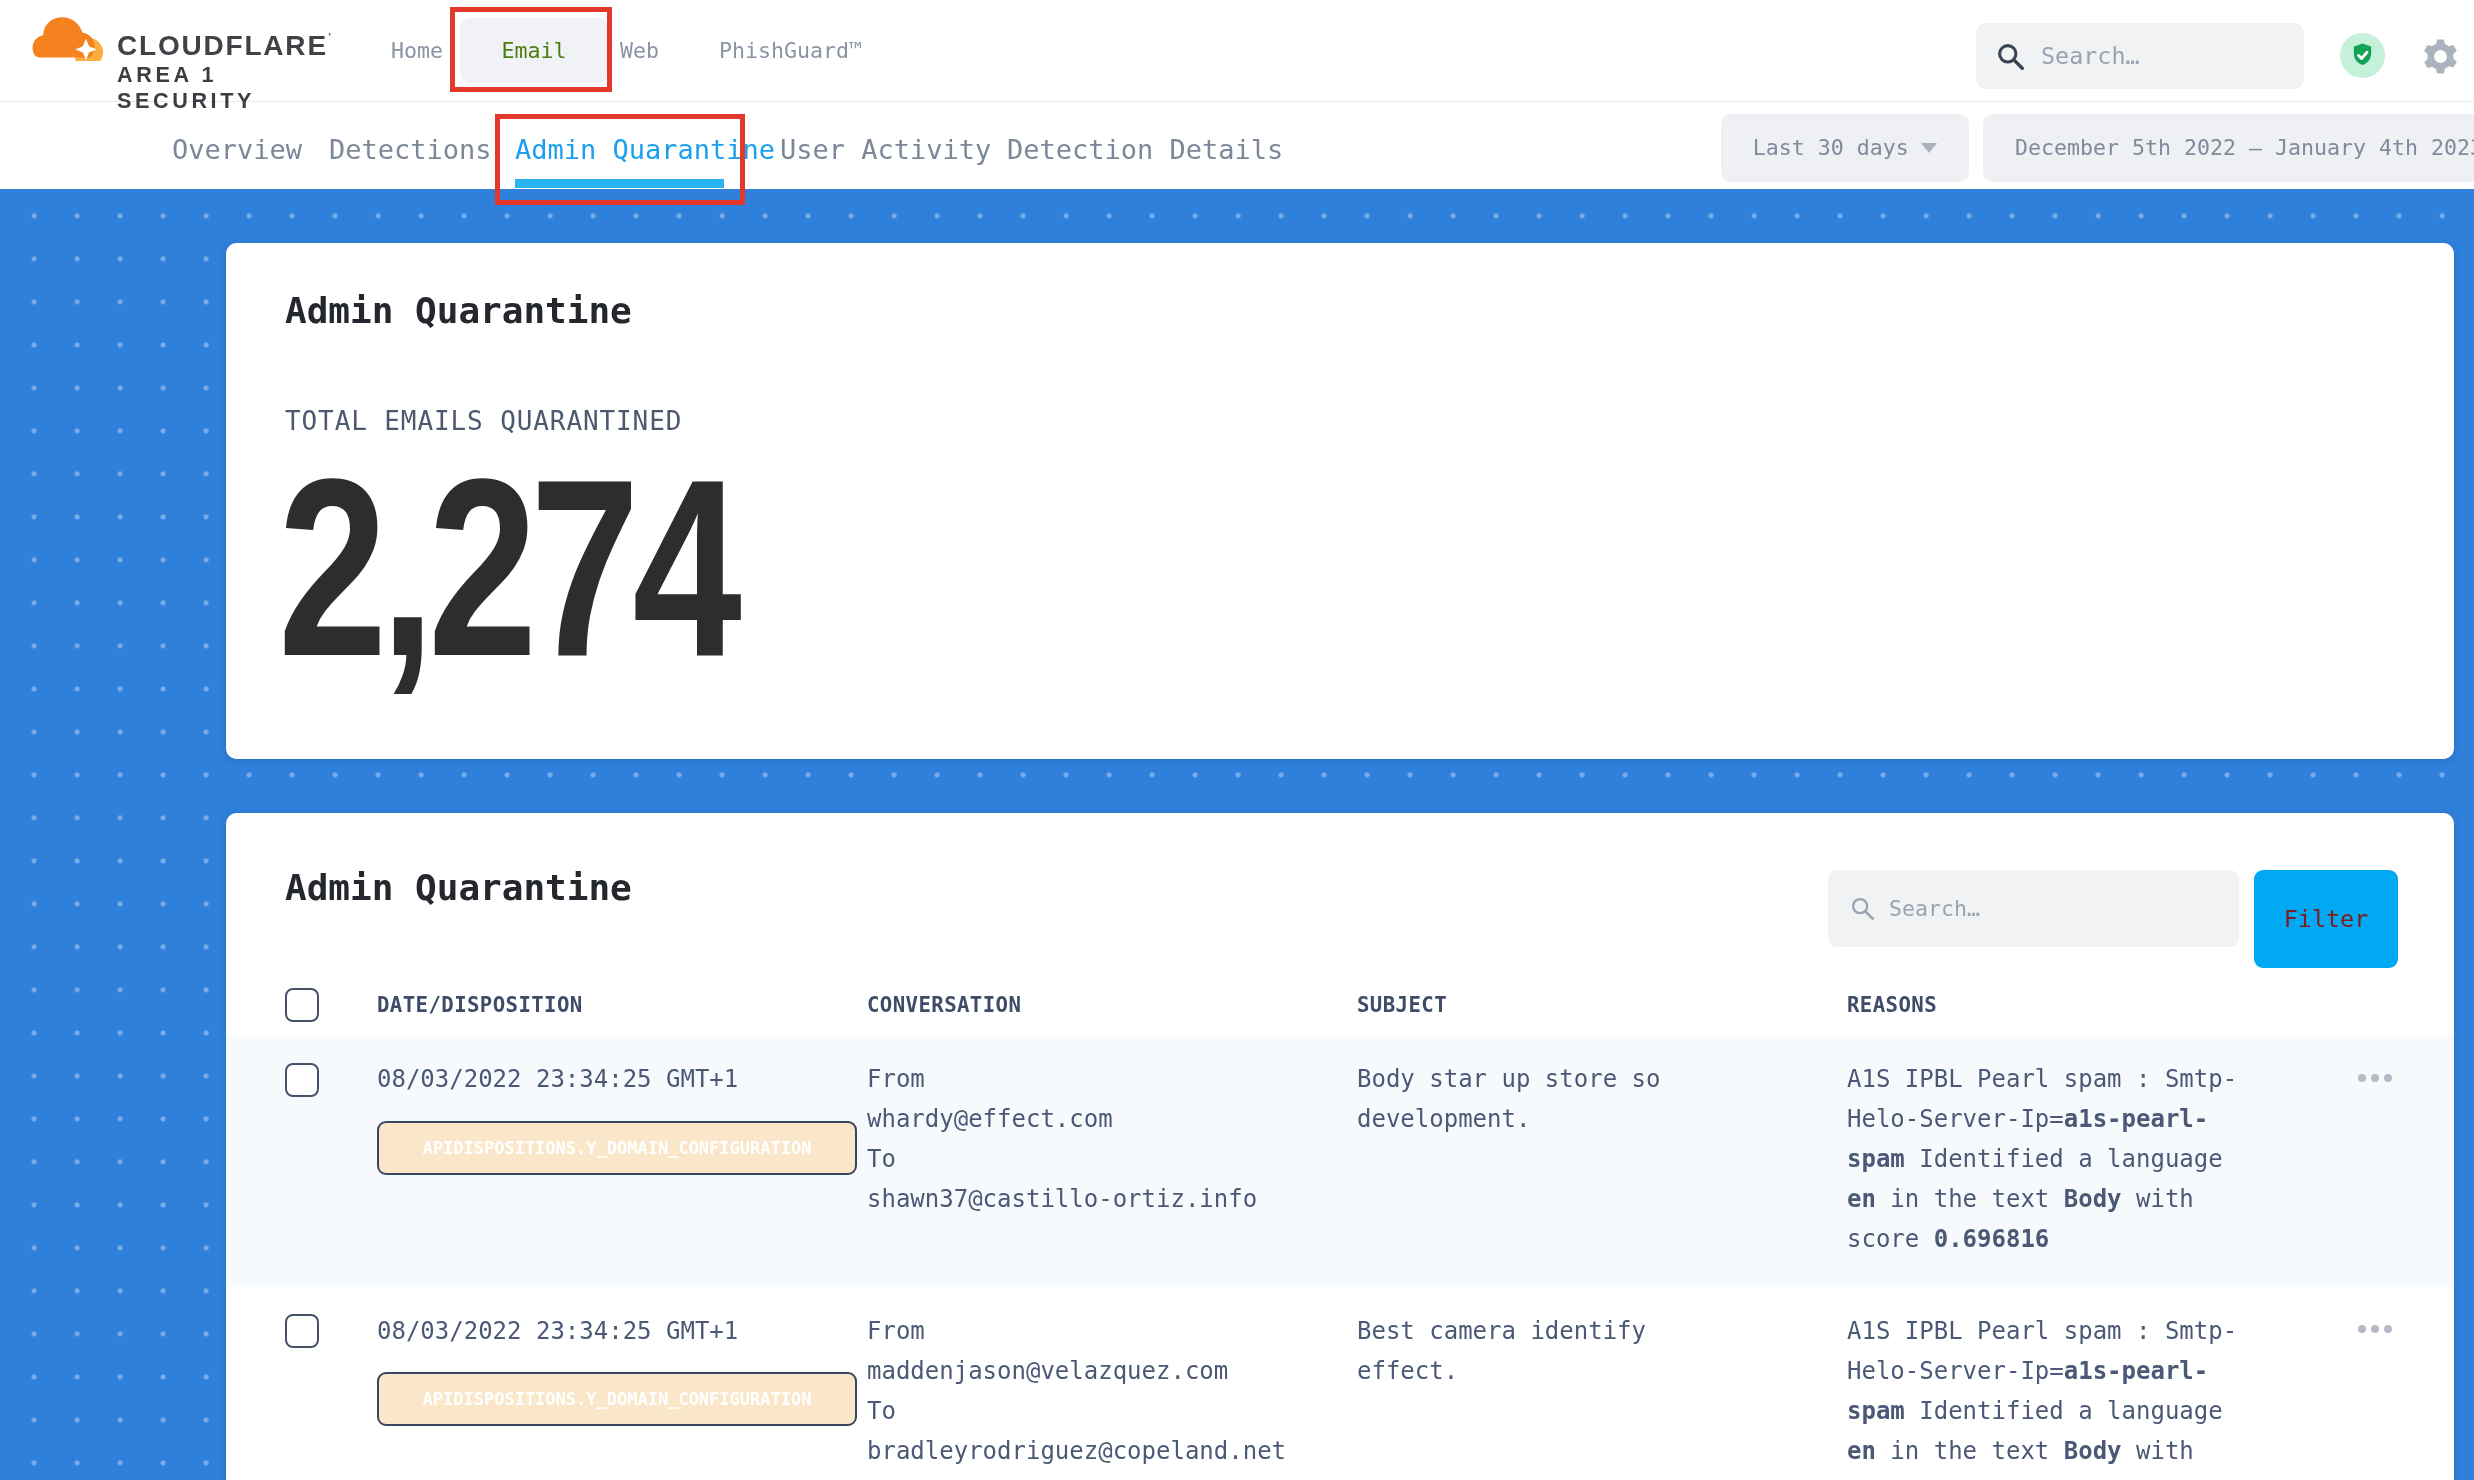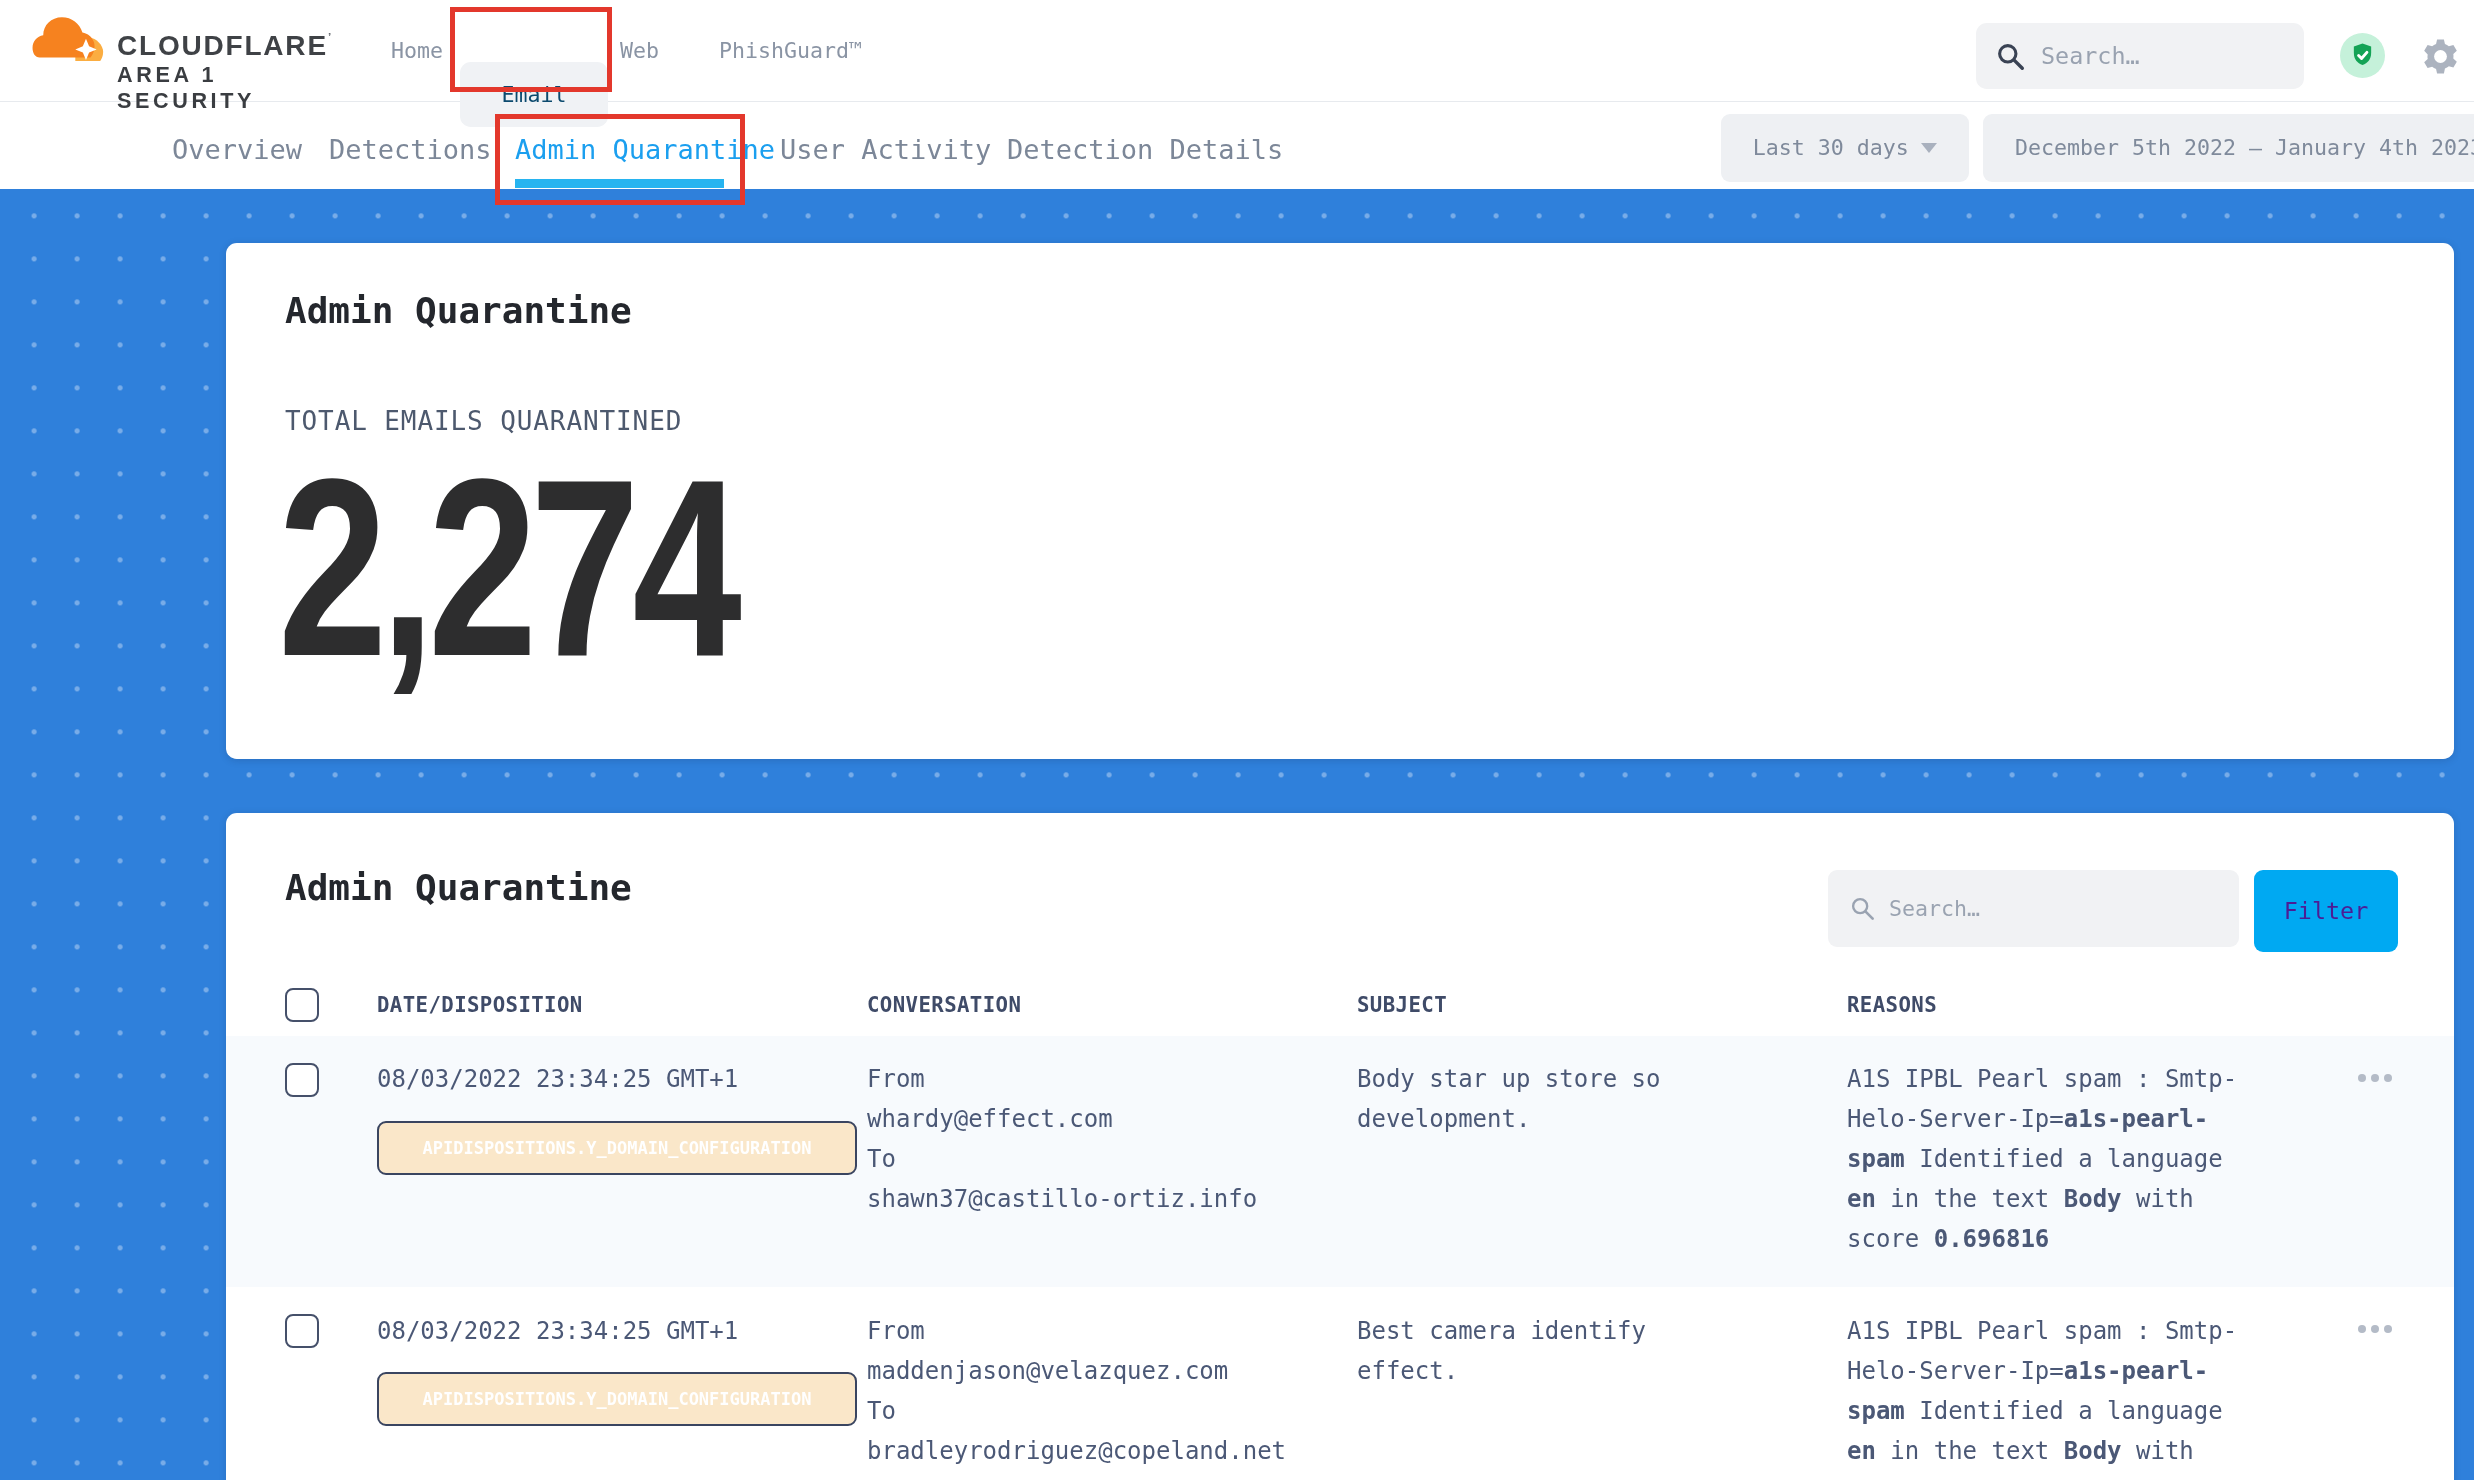--- a/index.html
+++ b/index.html
@@ -15,21 +15,21 @@
   .brand svg.cloud { position:absolute; left:4.5px; top:7.2px; }
   .brand-name { position:absolute; left:90px; top:25px; font-family:"Liberation Sans",sans-serif;
                 font-weight:800; font-size:28px; letter-spacing:1.8px; color:#3F4246; }
   .brand-name .tm { font-size:11.7px; vertical-align:top; color:#6b6f75; }
   .brand-sub { position:absolute; left:90px; top:57px; font-family:"Liberation Sans",sans-serif;
                font-weight:700; font-size:21.6px; letter-spacing:3.6px; color:#3A3D41; }
 
   .topnav-item { position:absolute; top:38px; font-size:21.6px; color:#8A94A4; cursor:pointer; }
   .topnav-pill { position:absolute; left:460px; top:18px; width:148px; height:65px; background:#F0F2F5;
                  border-radius:10.8px; display:flex; align-items:center; justify-content:center;
-                 font-size:21.6px; color:#0c4a6e; cursor:pointer;margin-top:44px; }
+                 font-size:21.6px; color:#4d7c0f; cursor:pointer; }
 
   .topbar-search { position:absolute; left:1976px; top:23.4px; width:328px; height:66px; background:#F1F2F4;
                    border-radius:10.8px; display:flex; align-items:center; padding-left:20px; gap:16px; }
   .topbar-search .ph { font-size:23.4px; color:#99A2B0; }
   .status-badge { position:absolute; left:2340px; top:33px; }
   .gear { position:absolute; left:2420px; top:36px; }
 
   
   .subnav { position:absolute; left:0; top:103px; width:2475px; height:85px; background:#fff; z-index:4; }
   .subnav-item { position:absolute; top:30.5px; font-size:27px; color:#7C8798; cursor:pointer; }
@@ -56,22 +56,22 @@
   .card1 .card-title { top:47px; }
   .metric-label { position:absolute; left:59px; top:163px; font-size:26px; letter-spacing:0.9px; color:#4D596E; }
   .metric-value { position:absolute; left:52px; top:199px; font-family:"Liberation Sans",sans-serif;
                   font-weight:800; font-size:252px; line-height:252px; letter-spacing:-9px; color:#2D2D2E;
                   transform:scaleX(0.78); transform-origin:0 50%; }
 
   .card2 .card-title { top:54px; }
   .card-search { position:absolute; left:1602px; top:57px; width:411px; height:77px; background:#F1F2F4;
                  border-radius:9px; display:flex; align-items:center; padding-left:21.6px; gap:14.4px; }
   .card-search .ph { font-size:21.6px; color:#9AA3B1; }
-  .filter-btn { position:absolute; left:2028px; top:57px; width:144px; height:82px; background:#00A9F2;
-                border:none; border-radius:9px; color:#4c1d95; font-family:"DejaVu Sans Mono",monospace;
+  .filter-btn { position:absolute; left:2028px; top:57px; width:144px; height:98px; background:#00A9F2;
+                border:none; border-radius:9px; color:#7f1d1d; font-family:"DejaVu Sans Mono",monospace;
                 font-size:23.4px; cursor:pointer; }
 
   
   .thead { position:absolute; left:0; top:160px; width:1863px; height:63px; padding-left:59px; padding-right:41px;
            display:grid; grid-template-columns:92px 490px 490px 490px 490px 1fr; align-items:center; }
   .th { font-size:20.7px; font-weight:bold; letter-spacing:0.4px; color:#3F4B68; }
   .rows { position:absolute; left:0; top:223px; width:2228px; }
   .trow { position:relative; width:2228px; padding:23.4px 41px 28px 59px;
           display:grid; grid-template-columns:92px 490px 490px 490px 490px 1fr; }
   .trow:nth-child(odd) { background:#F7FAFD; }

